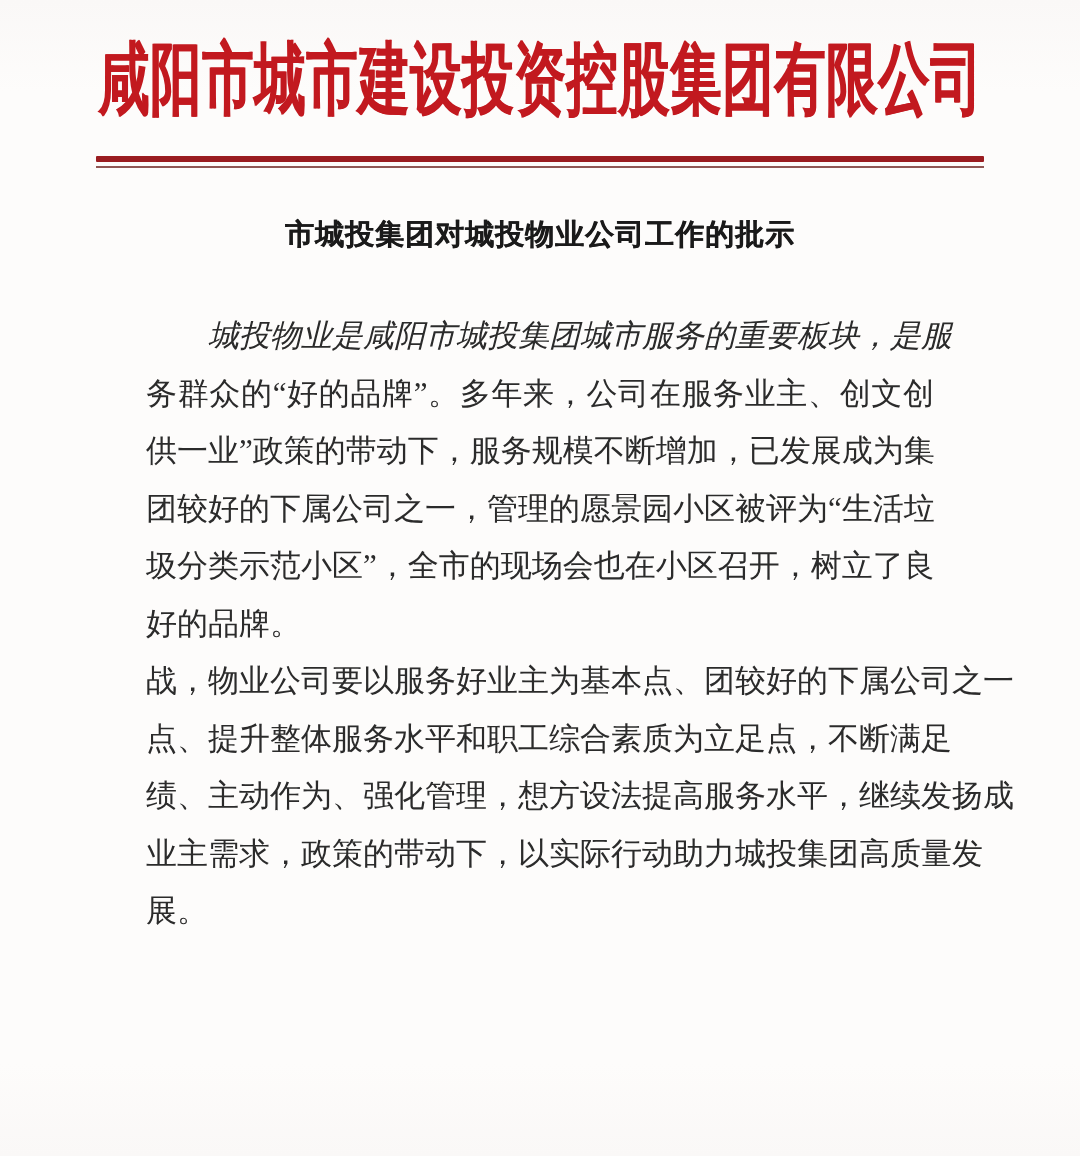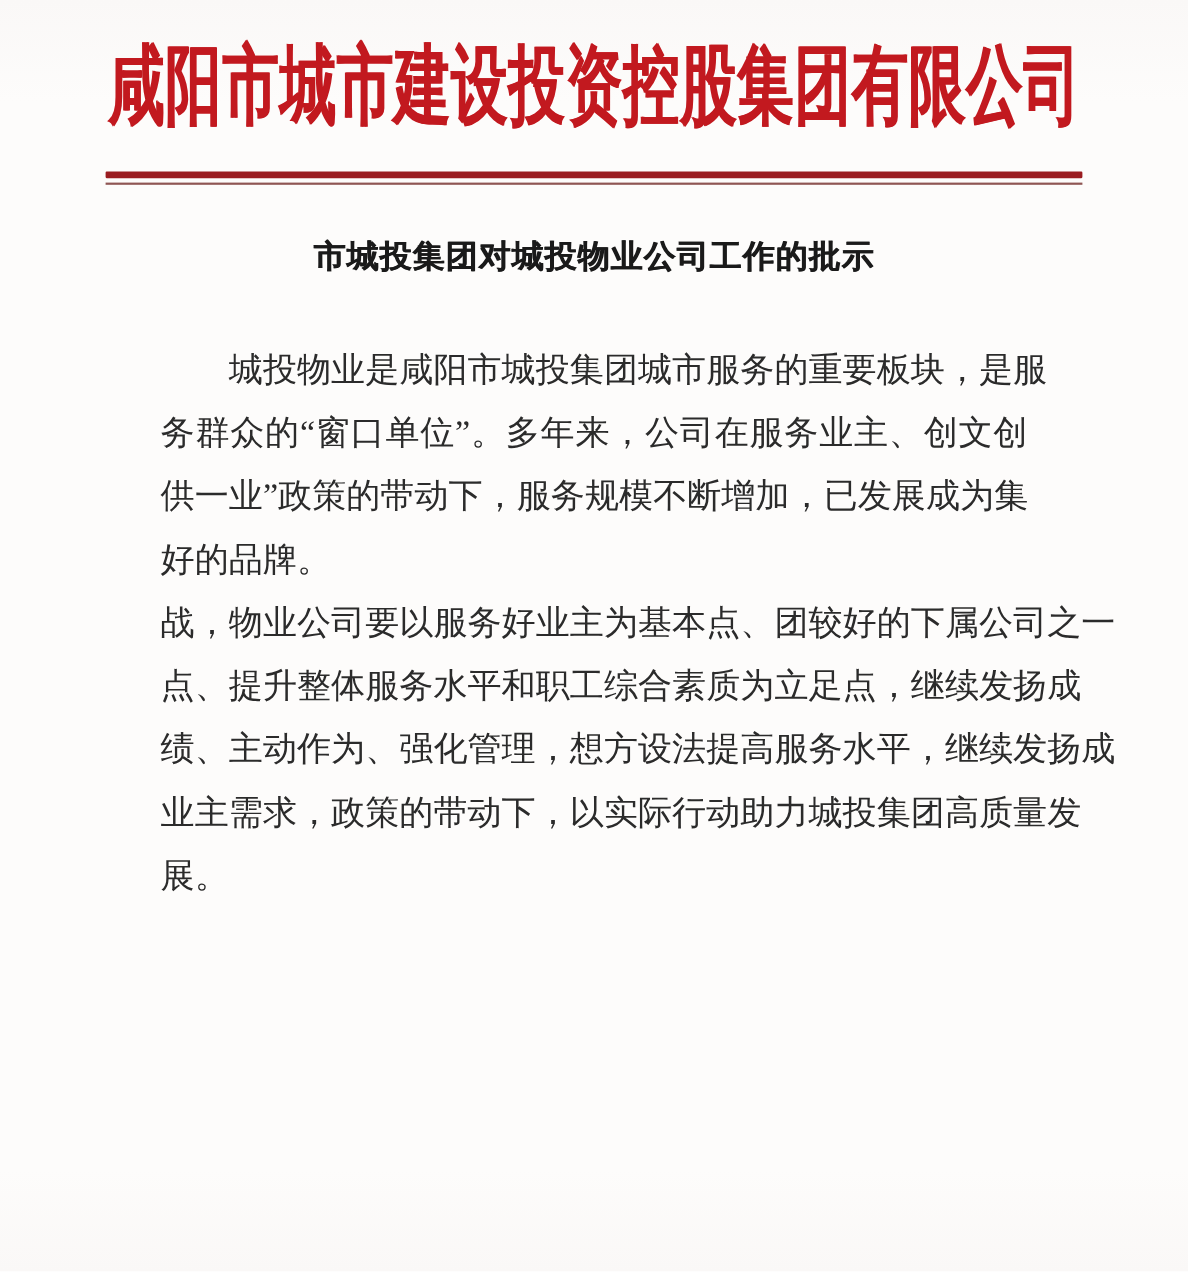--- a/index.html
+++ b/index.html
@@ -74,20 +74,21 @@
   }
   .text-line {
     line-height: 57.5px;
     text-align: justify;
     text-align-last: justify;
     word-break: break-all;
     white-space: nowrap;
   }
   .text-line.indent {
     text-indent: 2em;
+    font-style: italic;
   }
   .text-line.last {
     text-align-last: left;
   }
 </style>
 </head>
 <body>
 
 <div class="page">
 
@@ -99,28 +100,30 @@
     <div class="rule-thick"></div>
     <div class="rule-thin"></div>
   </div>
 
   <div class="doc-title">市城投集团对城投物业公司工作的批示</div>
 
   <div class="doc-body">
 
     <div>
       <div class="text-line indent">城投物业是咸阳市城投集团城市服务的重要板块，是服</div>
-      <div class="text-line">务群众的“窗口单位”。多年来，公司在服务业主、创文创</div>
+      <div class="text-line">务群众的“好的品牌”。多年来，公司在服务业主、创文创</div>
       <div class="text-line">供一业”政策的带动下，服务规模不断增加，已发展成为集</div>
+      <div class="text-line">团较好的下属公司之一，管理的愿景园小区被评为“生活垃</div>
+      <div class="text-line">圾分类示范小区”，全市的现场会也在小区召开，树立了良</div>
       <div class="text-line last">好的品牌。</div>
     </div>
 
     <div>
       <div class="text-line">战，物业公司要以服务好业主为基本点、团较好的下属公司之一</div>
-      <div class="text-line">点、提升整体服务水平和职工综合素质为立足点，继续发扬成</div>
+      <div class="text-line">点、提升整体服务水平和职工综合素质为立足点，不断满足</div>
       <div class="text-line">绩、主动作为、强化管理，想方设法提高服务水平，继续发扬成</div>
       <div class="text-line">业主需求，政策的带动下，以实际行动助力城投集团高质量发</div>
       <div class="text-line last">展。</div>
     </div>
 
   </div>
 
 </div>
 
 </body></html>

